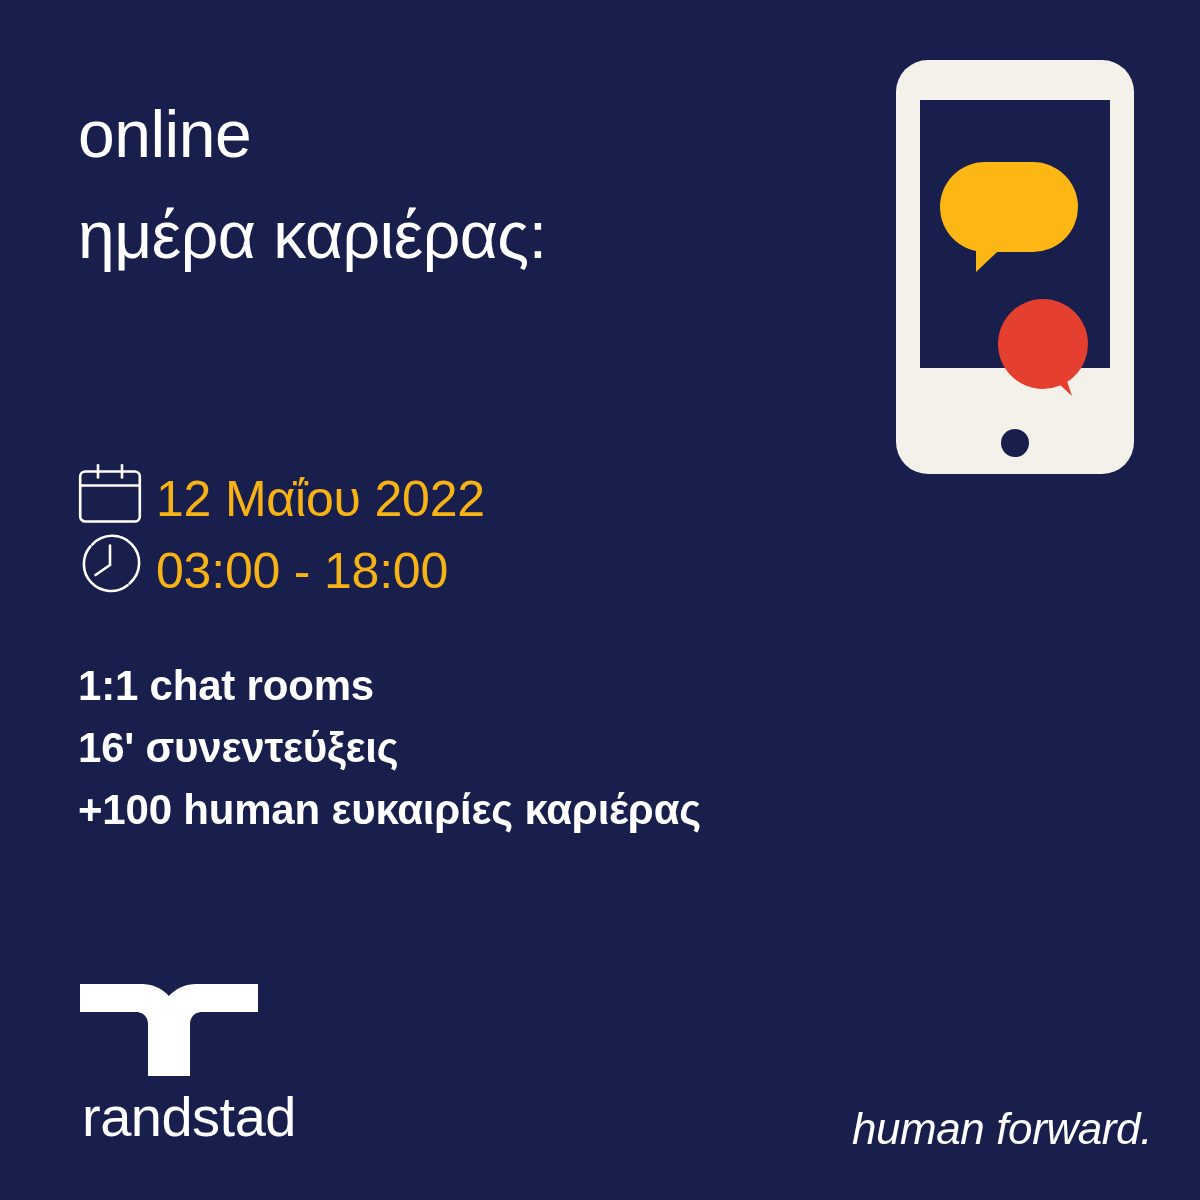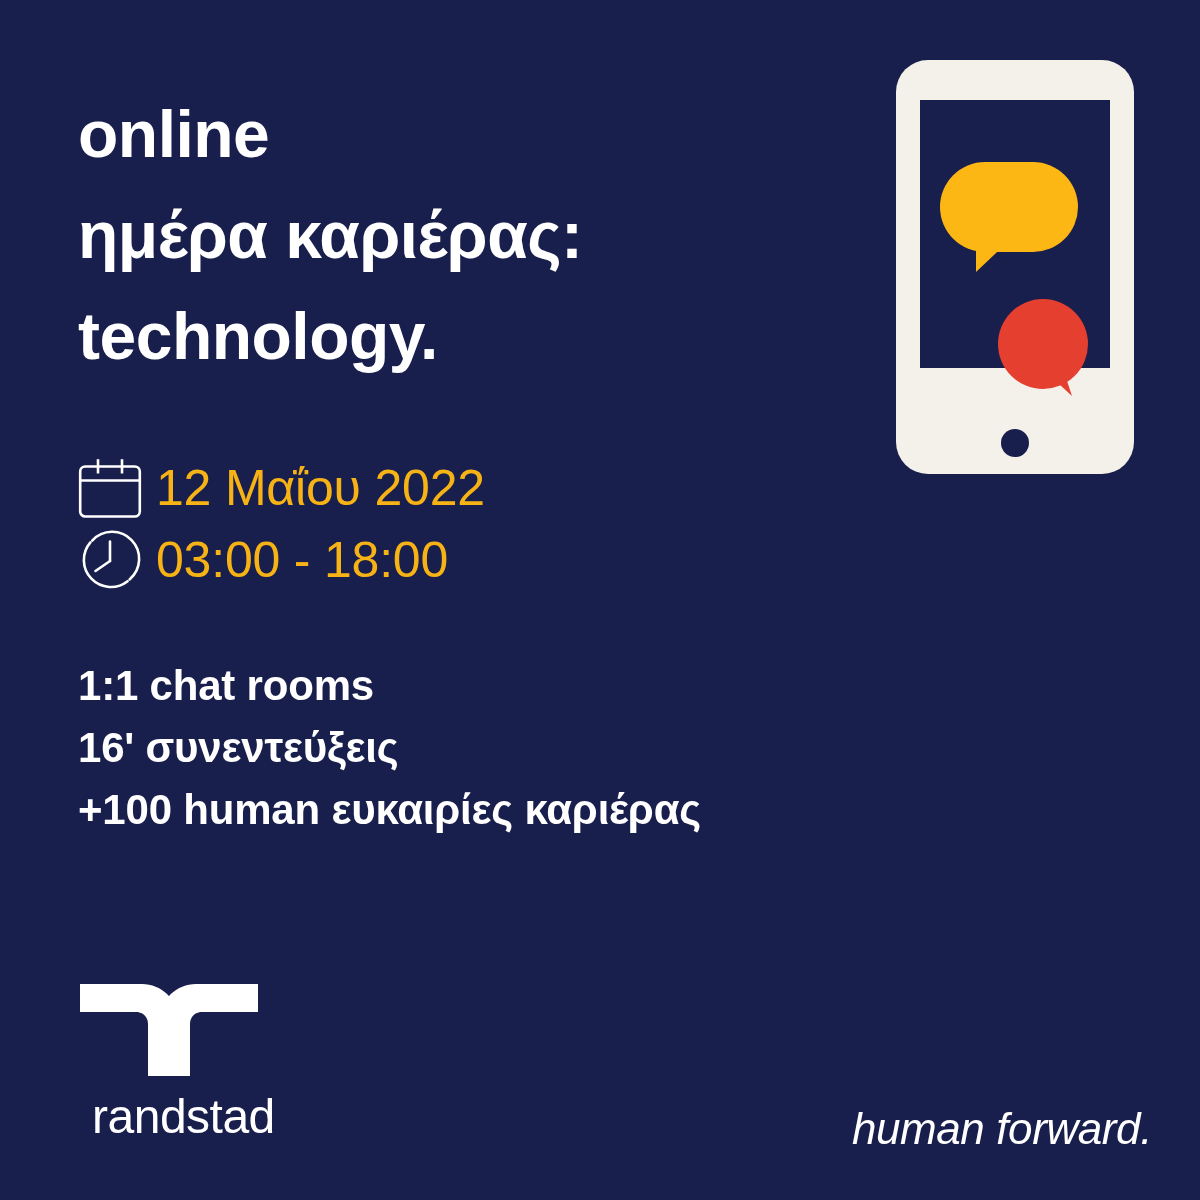--- a/index.html
+++ b/index.html
@@ -21,35 +21,35 @@
   }
 
   
   .headline {
     position: absolute;
     left: 78px;
     top: 84px;
     color: #FFFFFF;
     font-size: 66px;
     line-height: 101px;
-    font-weight: 700;
+    font-weight: 400;
     letter-spacing: -0.5px;
     white-space: nowrap;
   }
   .headline .hl-line { display: block; }
 
   
   .meta {
     position: absolute;
     left: 78px;
     top: 452px;
   }
   .meta-row {
     display: flex;
-    align-items: center;
+    align-items: flex-end;
     height: 72px;
   }
   .meta-icon {
     width: 78px;
     flex: 0 0 78px;
     display: flex;
     align-items: center;
   }
   .meta-text {
     color: #F7B316;
@@ -85,23 +85,23 @@
   
   .brand {
     position: absolute;
     left: 80px;
     top: 984px;
   }
   .brand-mark { display: block; }
   .brand-word {
     display: block;
     margin-top: 12px;
-    margin-left: 12px;
+    margin-left: 2px;
     color: #FFFFFF;
-    font-size: 48px;
+    font-size: 56px;
     line-height: 50px;
     letter-spacing: -0.5px;
     font-weight: 400;
     white-space: nowrap;
   }
 
   
   .tagline {
     position: absolute;
     right: 48px;
@@ -116,21 +116,20 @@
   }
 </style>
 </head>
 <body>
 
 <div id="poster">
 
   <div class="headline">
     <span class="hl-line">online</span>
     <span class="hl-line">ημέρα καριέρας:</span>
-    <span class="hl-line">technology.</span>
   </div>
 
   <div class="meta">
 
     <div class="meta-row">
       <span class="meta-icon">
         <svg width="64" height="62" viewBox="0 0 64 62" fill="none" aria-hidden="true">
           <rect x="2.2" y="9.5" width="59.6" height="50" rx="5" stroke="#FFFFFF" stroke-width="2.6" fill="none"></rect>
           <line x1="2.2" y1="23.5" x2="61.8" y2="23.5" stroke="#FFFFFF" stroke-width="2.6"></line>
           <line x1="20" y1="2.2" x2="20" y2="16.5" stroke="#FFFFFF" stroke-width="2.6" stroke-linecap="butt"></line>

